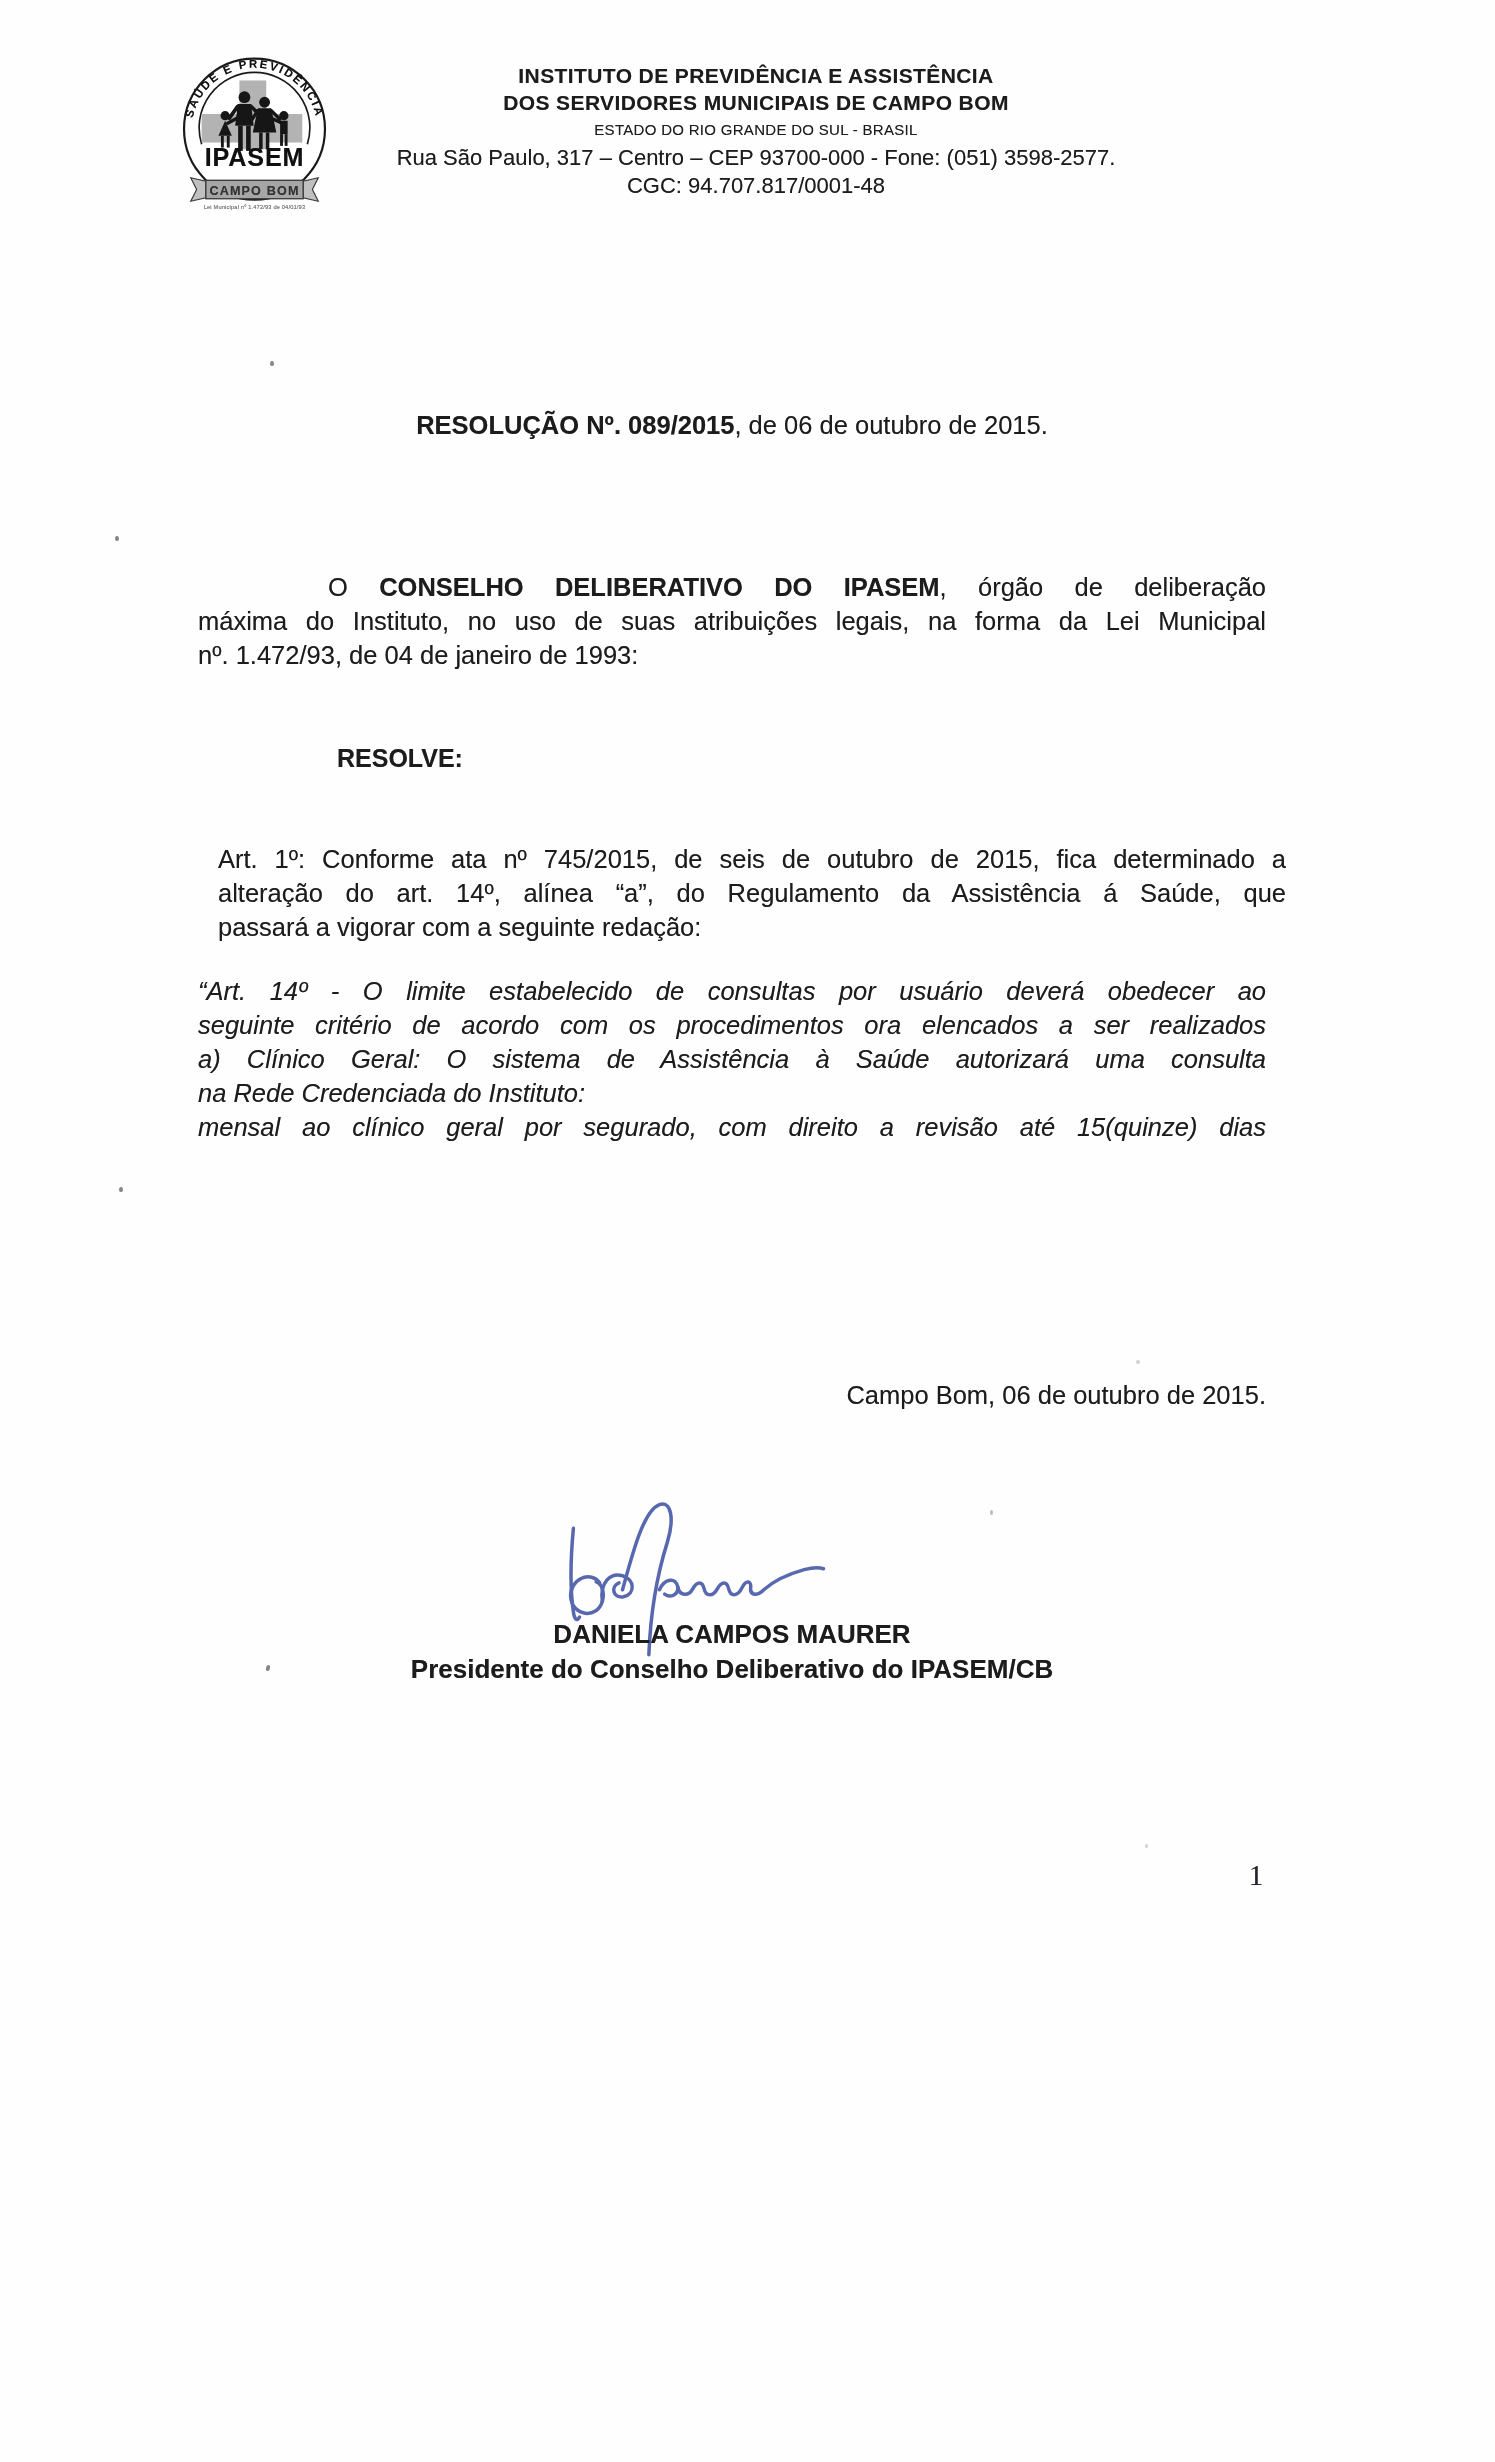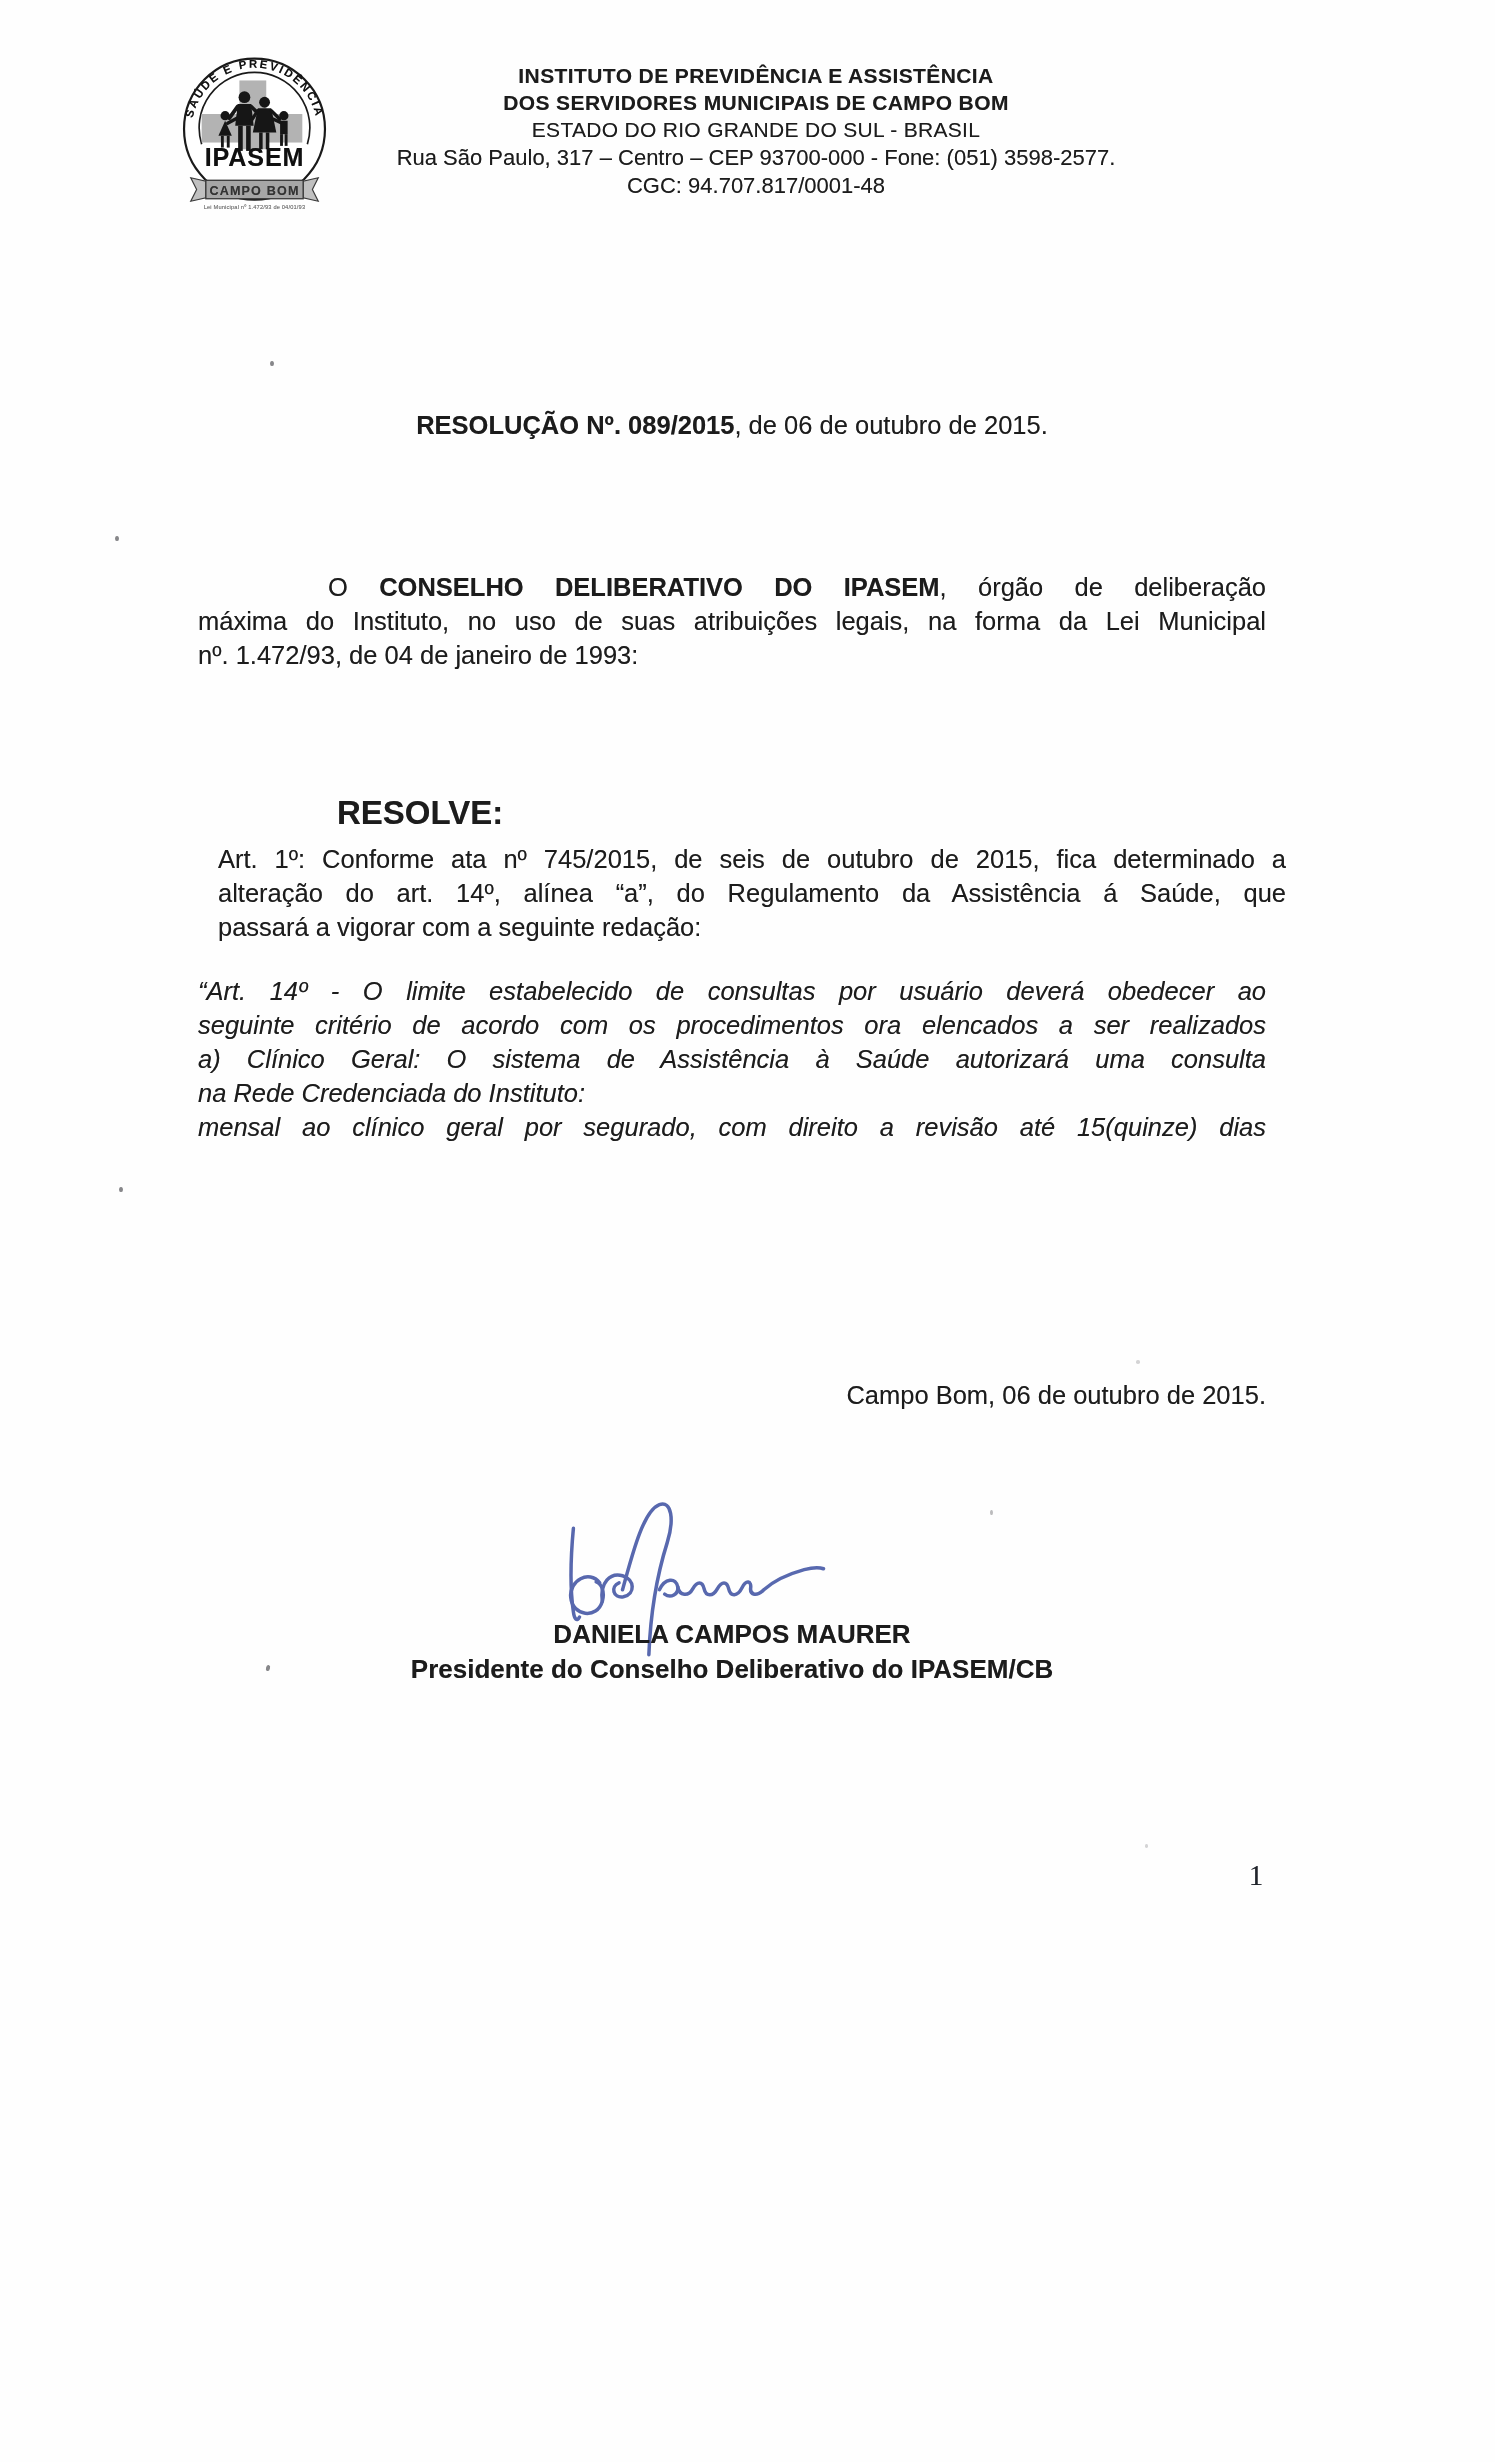--- a/index.html
+++ b/index.html
@@ -5,33 +5,33 @@
   html,body { margin:0; padding:0; background:#ffffff; }
   .page {
     position:relative; width:1495px; height:2462px; background:#fefefe;
     font-family:"Liberation Sans", sans-serif; color:#1c1c1c; overflow:hidden;
     text-shadow:0 0 0.6px rgba(25,25,25,.45);
   }
   
   .logo { position:absolute; left:179px; top:53px; width:151px; height:169px; }
   .head-text { position:absolute; left:290px; top:62px; width:932px; text-align:center; }
   .head-l1, .head-l2 { font-size:21px; font-weight:bold; line-height:27px; letter-spacing:0.4px; }
-  .head-l3 { font-size:21px; line-height:28px; letter-spacing:0.3px; }
+  .head-l3 { font-size:15px; line-height:28px; letter-spacing:0.3px; }
   .head-l4 { font-size:22px; line-height:28px; }
   .head-l5 { font-size:22px; line-height:27px; }
   
   .col { position:absolute; left:198px; width:1068px; }
   .doc-title { top:411px; text-align:center; font-size:25.5px; }
   .doc-title .b { font-weight:bold; }
   .para { font-size:25.5px; }
   .line { line-height:34px; height:34px; white-space:nowrap; }
   .jl { text-align:justify; text-align-last:justify; white-space:normal; }
   .opening { top:570px; }
   .opening .first { padding-left:130px; }
-  .resolve { top:794px; padding-left:139px; font-weight:bold; font-size:33px; }
+  .resolve { top:744px; padding-left:139px; font-weight:bold; font-size:25px; }
   .article1 { top:842px;margin-left:20px; }
   .quote { top:974px; font-style:italic; }
   .quote .line { line-height:34px; height:34px; }
   .article2 { top:1215px; padding-left:8.8px; }
   .dateline { top:1381px; text-align:right; font-size:25.5px; }
   .sig-svg { position:absolute; left:561px; top:1495px; width:274px; height:172px; }
   .sig-name { top:1618px; text-align:center; font-weight:bold; font-size:26px; line-height:32px; }
   .sig-role { top:1653px; text-align:center; font-weight:bold; font-size:26px; line-height:32px; }
   .pagenum { position:absolute; left:1234px; top:1859px; width:44px; text-align:center;
     font-family:"Liberation Serif", serif; font-size:29px; color:#20242c; }

